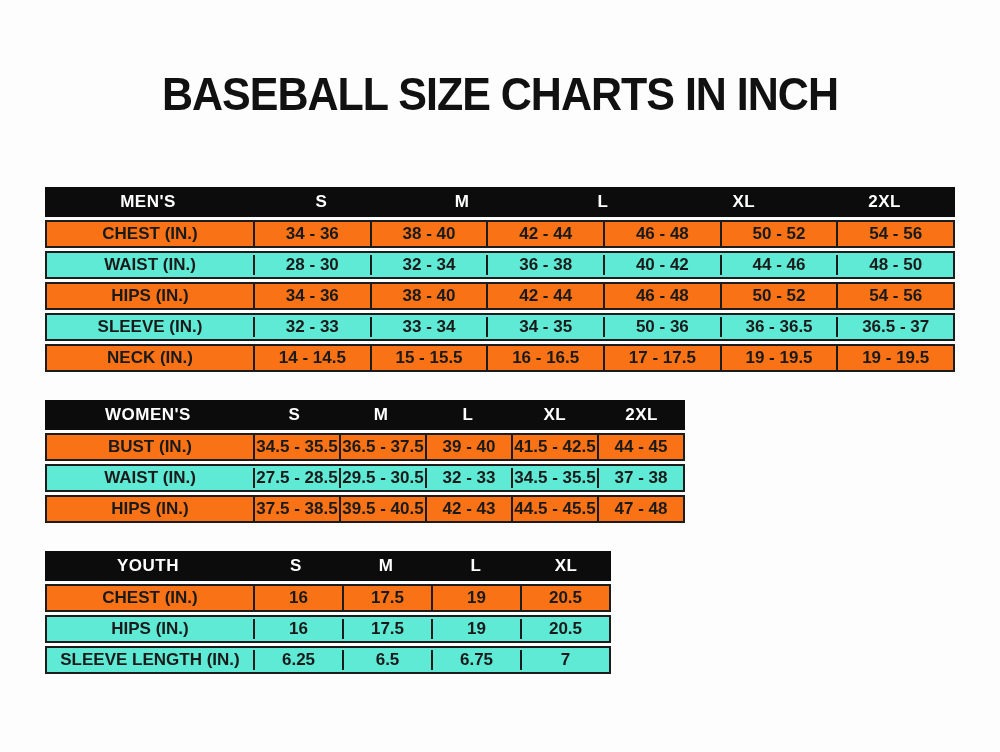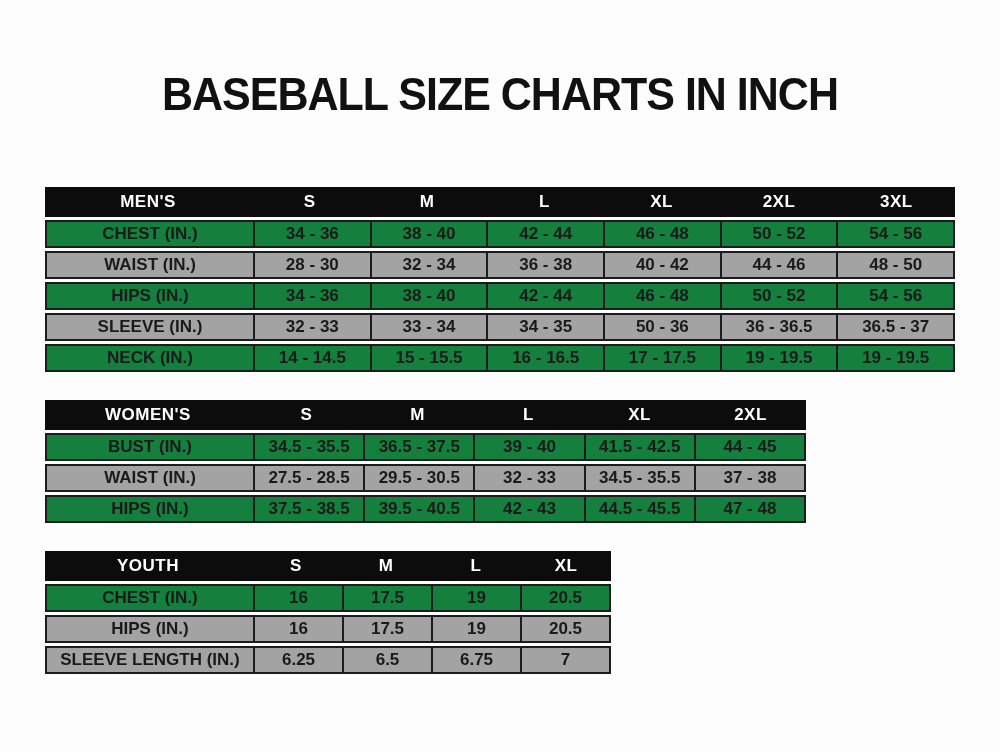--- a/index.html
+++ b/index.html
@@ -23,37 +23,37 @@
     margin: 0;
     text-align: center;
     font-size: 43px;
     font-weight: bold;
     letter-spacing: -1px;
     color: #111111;
     transform: scaleY(1.06);
   }
   .tbl { position: absolute; left: 45px; }
   #mens-table   { top: 187px; width: 910px; border-radius: 7px; }
-  #womens-table { top: 400px; width: 761px; }
+  #womens-table { top: 400px; width: 640px; }
   #youth-table  { top: 551px; width: 566px; }
 
   .thead {
     display: flex;
     height: 30px;
     background: #0c0c0c;
     color: #ffffff;
   }
   .trow {
     display: flex;
     height: 28px;
     margin-top: 3px;
     border: 2px solid #1c1c1c;
-    background: #15803d;
+    background: #f97316;
   }
-  .trow.alt { background: #a3a3a3; }
+  .trow.alt { background: #5eead4; align-items: center; }
   .cell {
     flex: 1;
     display: flex;
     align-items: center;
     justify-content: center;
     font-weight: bold;
     font-size: 17px;
     white-space: nowrap;
     overflow: hidden;
   }
@@ -67,21 +67,20 @@
 <main class="page">
   <h1 class="title">BASEBALL SIZE CHARTS IN INCH</h1>
   <section class="tbl" id="mens-table">
       <div class="thead">
         <div class="cell label-cell">MEN'S</div>
         <div class="cell size-header-cell">S</div>
         <div class="cell size-header-cell">M</div>
         <div class="cell size-header-cell">L</div>
         <div class="cell size-header-cell">XL</div>
         <div class="cell size-header-cell">2XL</div>
-        <div class="cell size-header-cell">3XL</div>
       </div>
       <div class="trow">
         <div class="cell label-cell">CHEST (IN.)</div>
         <div class="cell value-cell">34 - 36</div>
         <div class="cell value-cell">38 - 40</div>
         <div class="cell value-cell">42 - 44</div>
         <div class="cell value-cell">46 - 48</div>
         <div class="cell value-cell">50 - 52</div>
         <div class="cell value-cell">54 - 56</div>
       </div>

